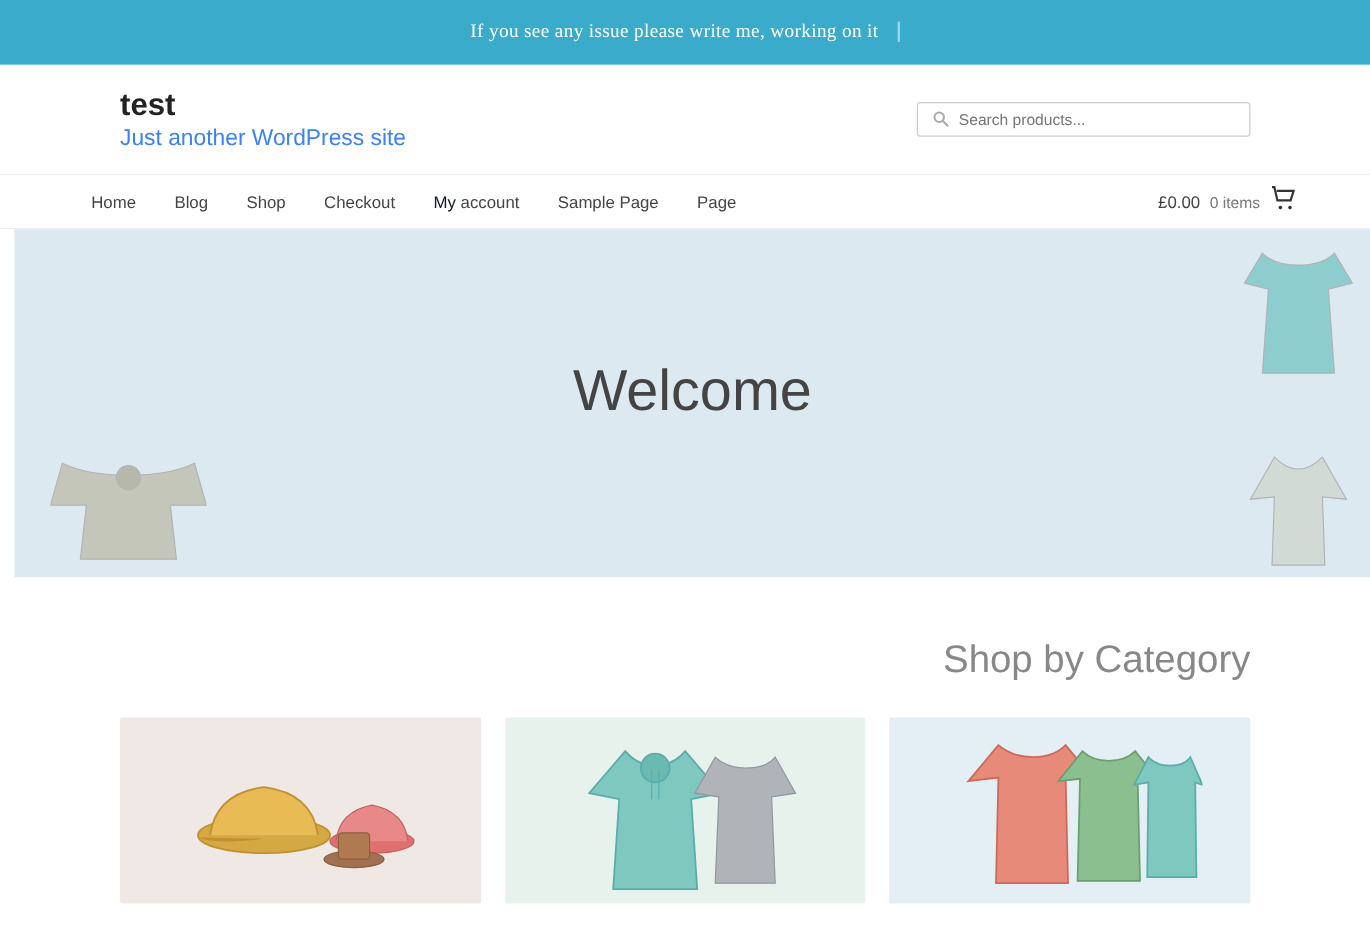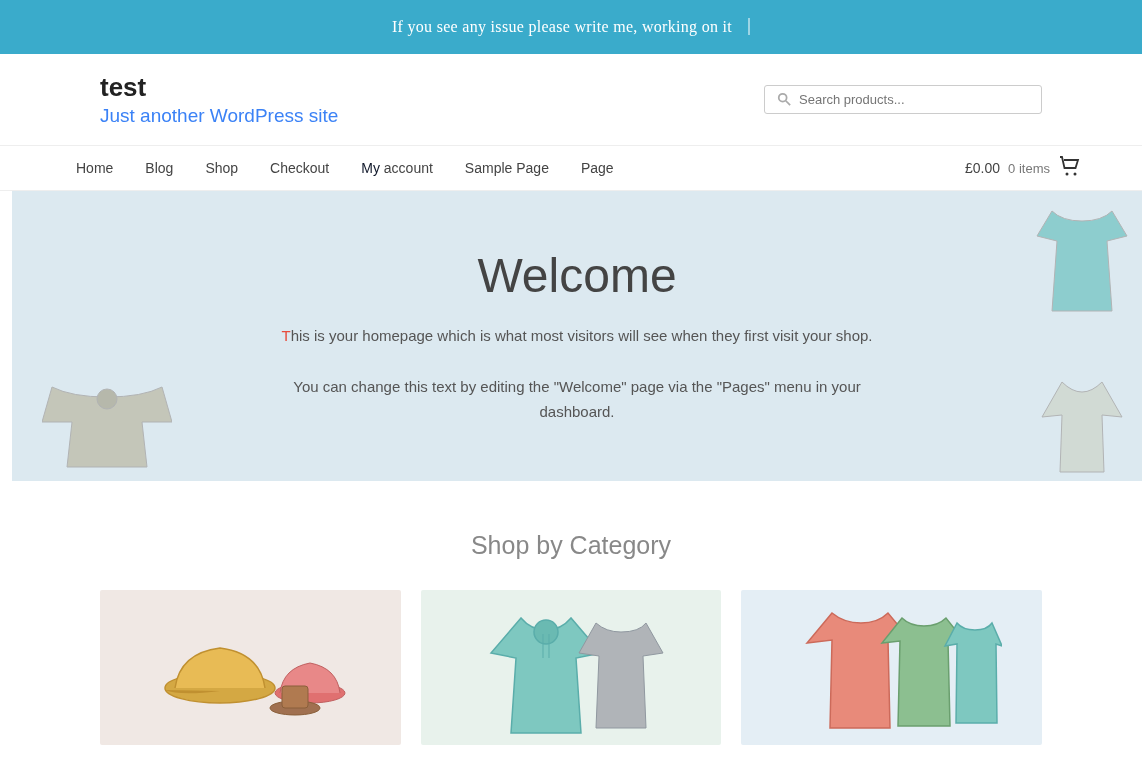--- a/index.html
+++ b/index.html
@@ -118,22 +118,22 @@
     .clothes-drawing {
       opacity: 0.85;
     }
 
     
     .category-section {
       padding: 50px 100px 30px;
       background: #fff;
     }
     .section-title {
-      text-align: center;
-      font-size: 25px;
+      text-align: right;
+      font-size: 32px;
       font-weight: 300;
       color: #888;
       margin-bottom: 30px;
     }
     .category-grid {
       display: grid;
       grid-template-columns: repeat(3, 1fr);
       gap: 20px;
     }
     .category-card {
@@ -231,25 +231,20 @@
   </div>
 
   <div class="deco deco-br">
     <svg width="100" height="100" viewBox="0 0 100 100" class="clothes-drawing">
       <path d="M30 5 L10 40 L30 38 L28 95 L72 95 L70 38 L90 40 L70 5 Q60 15 50 15 Q40 15 30 5Z" fill="#d0d8d0" stroke="#aaa" stroke-width="1"></path>
     </svg>
   </div>
 
   <div class="hero-content">
     <h1 class="hero-title">Welcome</h1>
-    <div class="hero-text">
-      <p><span style="color:#e74c3c;">T</span><span>his is your homepage which is what most visitors will see when they first visit your shop.</span></p>
-      <br>
-      <p>You can change this text by editing the "Welcome" page via the "Pages" menu in your dashboard.</p>
-    </div>
   </div>
 </section>
 
 <section class="category-section">
   <h2 class="section-title">Shop by Category</h2>
   <div class="category-grid">
 
     <div class="category-card" style="background:#f0e8e4;">
       <div class="card-illustration">
         <svg width="220" height="140" viewBox="0 0 220 140">

